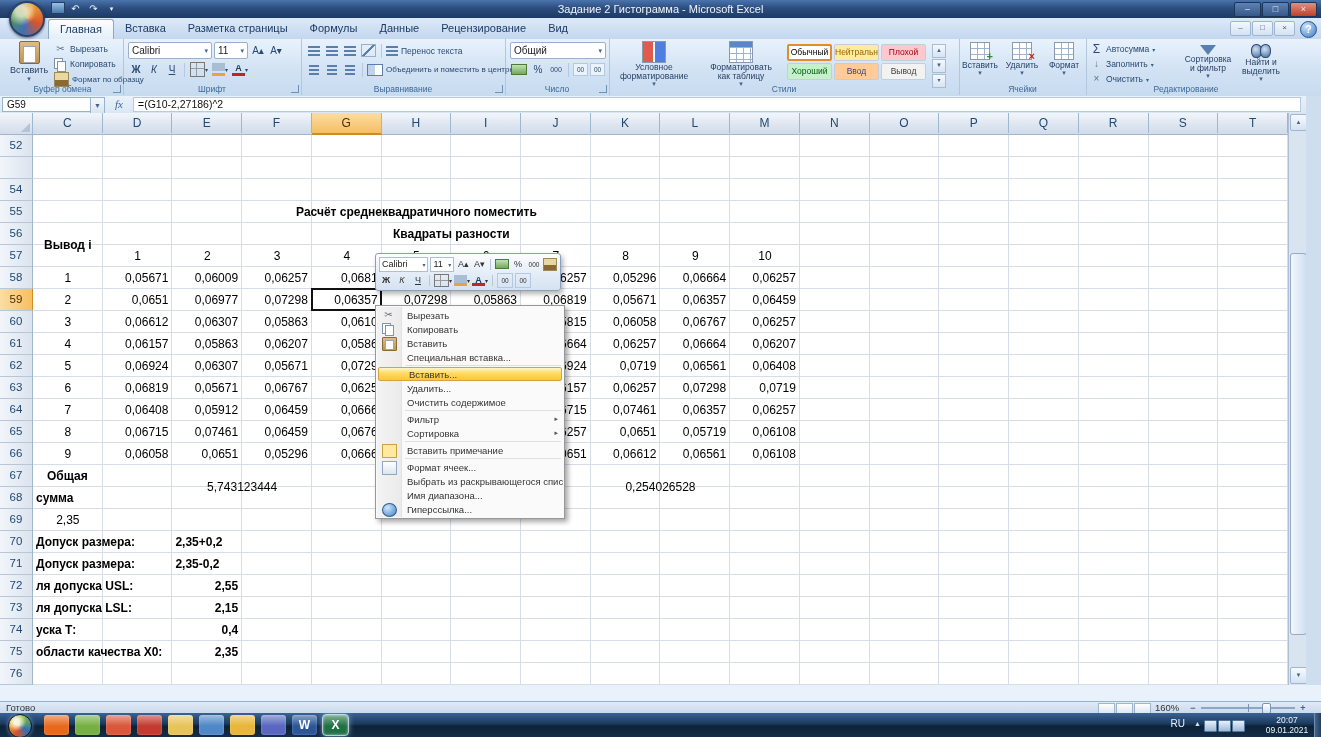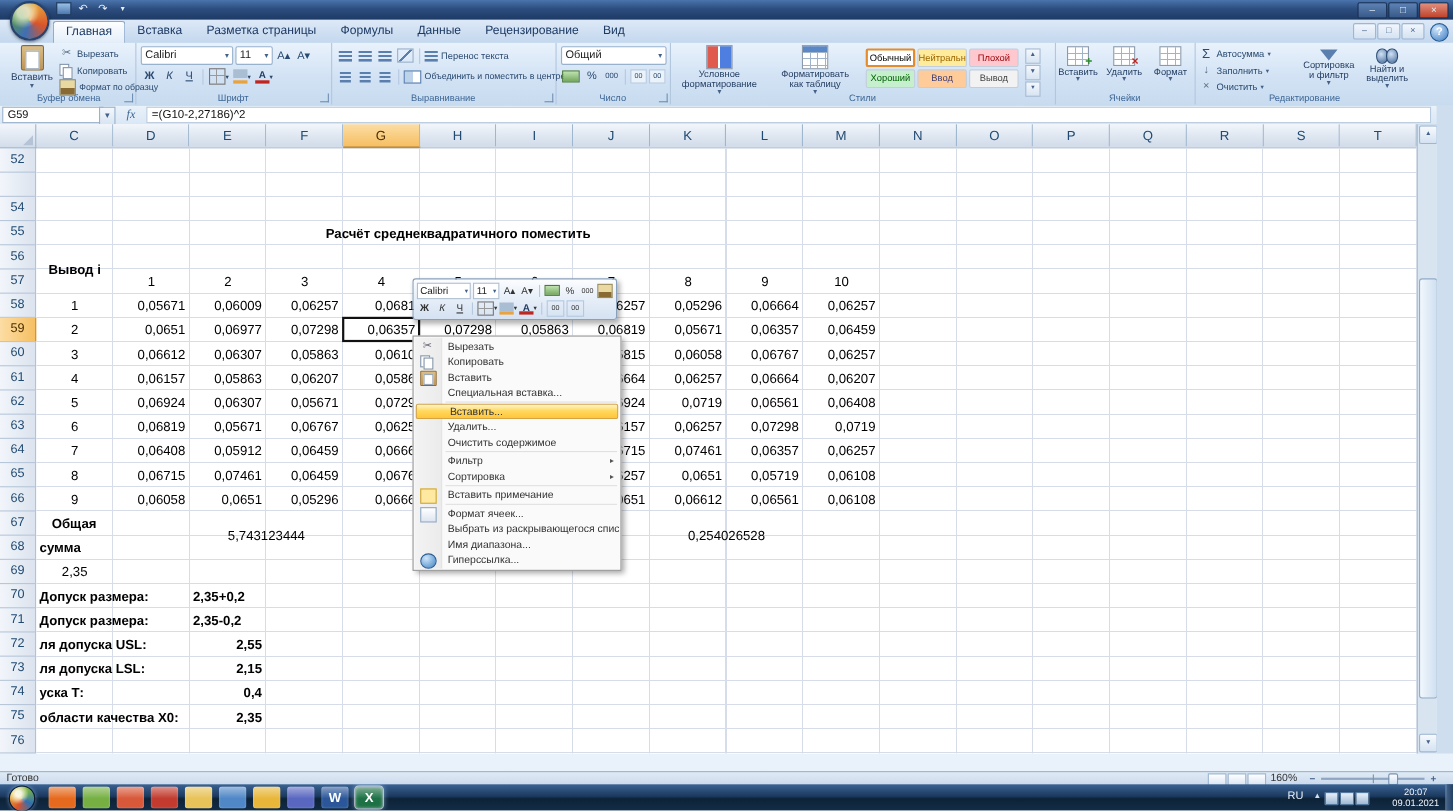--- a/index.html
+++ b/index.html
@@ -247,20 +247,21 @@
 
 <div id="app">
 
   <div class="titlebar">
     <div class="qat">
       <span class="qat-btn"><span class="ic-save" style="display:inline-block"></span></span>
       <span class="qat-btn">↶</span>
       <span class="qat-btn">↷</span>
       <span class="qat-btn" style="font-size:7px">▾</span>
     </div>
+    <div class="title">Задание 2 Гистограмма - Microsoft Excel</div>
     <div class="winbtns">
       <span class="wbtn">–</span>
       <span class="wbtn">□</span>
       <span class="wbtn close">×</span>
     </div>
   </div>
   <div class="orb"></div>
 
   <div class="tabrow">
     <div id="ribbon-tabs">
@@ -541,20 +542,21 @@
       <div class="rh" style="top: 396px;">70</div>
       <div class="rh" style="top: 418px;">71</div>
       <div class="rh" style="top: 440px;">72</div>
       <div class="rh" style="top: 462px;">73</div>
       <div class="rh" style="top: 484px;">74</div>
       <div class="rh" style="top: 506px;">75</div>
       <div class="rh" style="top: 528px;">76</div>
     </div>
   <div id="cells">
       <div class="cspan b c" style="left: 69.72px; width: 627.48px; top: 66px; height: 22px; line-height: 22px;">Расчёт среднеквадратичного поместить</div>
+      <div class="cspan b c" style="left: 69.72px; width: 697.2px; top: 88px; height: 22px; line-height: 22px;">Квадраты разности</div>
       <div class="cspan b c" style="left: 0px; width: 69.72px; top: 88px; height: 44px; line-height: 44px;">Вывод i</div>
       <div class="cspan c" style="left: 69.72px; width: 69.72px; top: 110px; height: 22px; line-height: 22px;">1</div>
       <div class="cspan c" style="left: 139.44px; width: 69.72px; top: 110px; height: 22px; line-height: 22px;">2</div>
       <div class="cspan c" style="left: 209.16px; width: 69.72px; top: 110px; height: 22px; line-height: 22px;">3</div>
       <div class="cspan c" style="left: 278.88px; width: 69.72px; top: 110px; height: 22px; line-height: 22px;">4</div>
       <div class="cspan c" style="left: 348.6px; width: 69.72px; top: 110px; height: 22px; line-height: 22px;">5</div>
       <div class="cspan c" style="left: 418.32px; width: 69.72px; top: 110px; height: 22px; line-height: 22px;">6</div>
       <div class="cspan c" style="left: 488.04px; width: 69.72px; top: 110px; height: 22px; line-height: 22px;">7</div>
       <div class="cspan c" style="left: 557.76px; width: 69.72px; top: 110px; height: 22px; line-height: 22px;">8</div>
       <div class="cspan c" style="left: 627.48px; width: 69.72px; top: 110px; height: 22px; line-height: 22px;">9</div>

